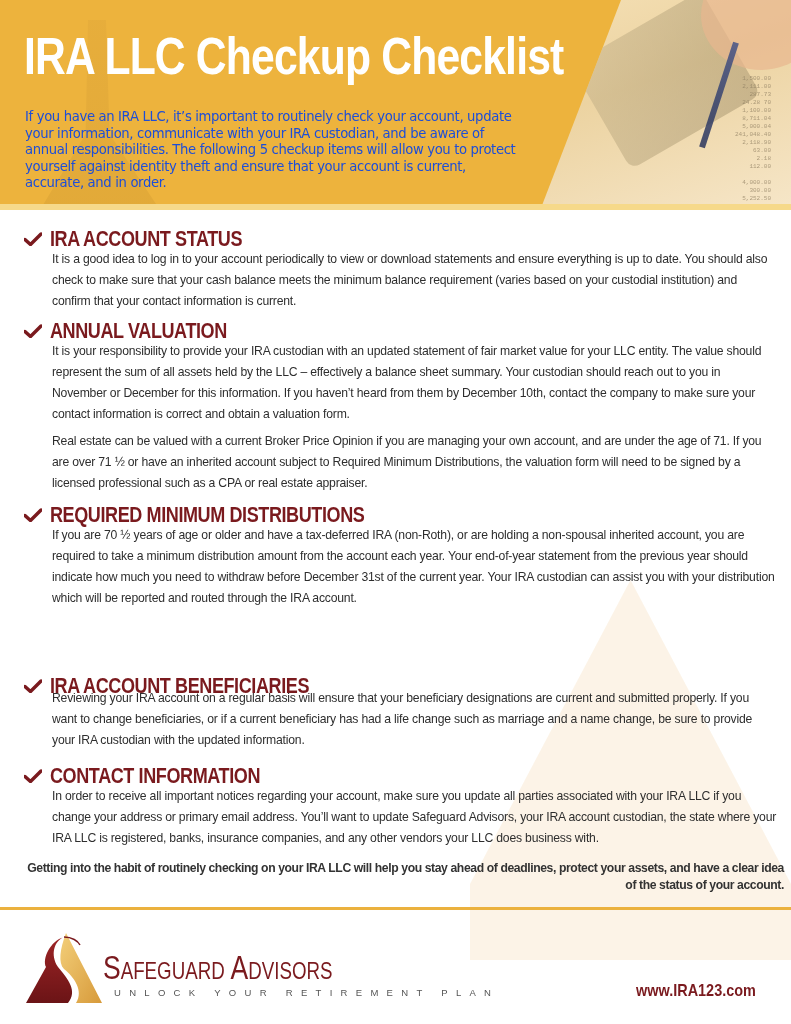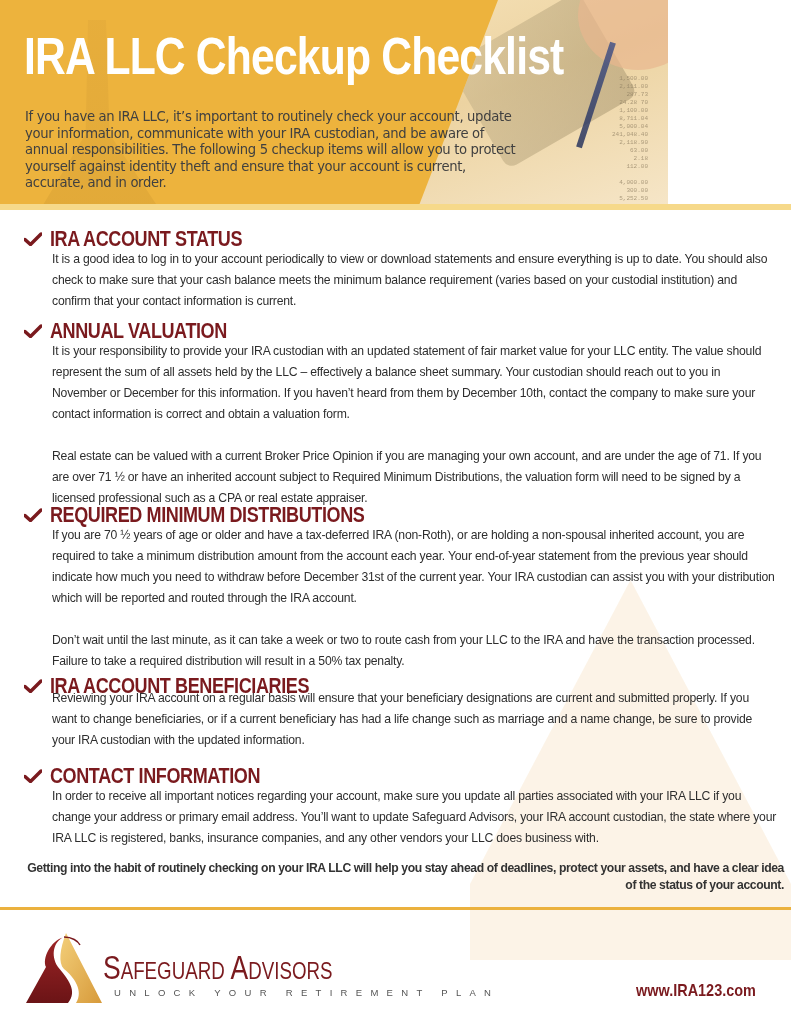--- a/index.html
+++ b/index.html
@@ -1,21 +1,21 @@
 <!DOCTYPE html>
 <html><head>
 <meta charset="utf-8">
 <style>
   * { box-sizing: border-box; margin: 0; padding: 0; }
   html, body { width: 791px; height: 1024px; overflow: hidden; background: #ffffff; }
   body { position: relative; font-family: "Liberation Sans", sans-serif; color: #2b2b2b; }
 
   
   .hero {
-    position: absolute; left: 0; top: 0; width: 668px; height: 208px;
+    position: absolute; left: 0; top: 0; width: 791px; height: 208px;
     background: #edb33d; overflow: hidden;
   }
   .hero-photo {
     position: absolute; right: 0; top: 0; width: 250px; height: 208px;
     background: linear-gradient(160deg, #f4dfb4 0%, #ecd3a1 40%, #f6e6c8 100%);
     clip-path: polygon(80px 0, 250px 0, 250px 208px, 0 208px);
   }
   .hero-photo .calc {
     position: absolute; left: 50px; top: 20px; width: 150px; height: 120px;
     background: linear-gradient(135deg, #c9b68c 0%, #a89670 100%);
@@ -43,21 +43,21 @@
     background: #f6d98a;
   }
   .hero-title {
     position: absolute; left: 24px; top: 26px;
     font-family: "Liberation Sans", sans-serif; font-weight: bold;
     font-size: 52px; color: #ffffff; letter-spacing: -1px;
     transform: scaleX(.82); transform-origin: left top; white-space: nowrap;
   }
   .hero-intro {
     position: absolute; left: 25px; top: 109px; width: 500px;
-    font-size: 13.2px; line-height: 16.5px; color: #404040;
+    font-size: 13.2px; line-height: 16.5px; color: #1d4ed8;
     font-family: "DejaVu Sans", sans-serif; letter-spacing: -0.35px;
   }
 
   
   .watermark {
     position: absolute; left: 470px; top: 580px; width: 321px; height: 380px;
     background: #f9e9d3; opacity: .55;
     clip-path: polygon(50% 0, 100% 80%, 100% 100%, 0 100%, 0 80%);
   }
   .section { position: absolute; left: 0; width: 791px; }
@@ -68,21 +68,21 @@
   .sec-title {
     font-family: "Liberation Sans", sans-serif; font-weight: bold; font-size: 22px;
     color: #7a1a1e; letter-spacing: -0.5px; white-space: nowrap;
     transform: scaleX(.82); transform-origin: left center; display: inline-block;
   }
   .sec-body { position: absolute; left: 52px; width: 725px; }
   .para {
     font-family: "Liberation Sans", sans-serif; font-size: 12.2px; line-height: 21px;
     color: #2e2e2e; letter-spacing: -0.2px;
   }
-  .para + .para { margin-top: 21px; }
+  .para + .para { margin-top: 6px; }
 
   .closing {
     position: absolute; left: 24px; top: 860px; width: 760px;
     font-family: Liberation Sans, sans-serif; font-weight: bold; font-size: 12.2px;
     line-height: 17px; color: #333333; letter-spacing: -0.4px; text-align: right;
   }
 
   .rule { position: absolute; left: 0; top: 907px; width: 791px; height: 3px; background: #ebb13e; }
 
   
@@ -164,21 +164,20 @@
 
 <div class="section" style="top:502px;">
   <div class="sec-head" style="top:0;">
     <svg class="check" viewBox="0 0 18 14">
         <path d="M1 7.5 L6.5 12.5 L17 2" fill="none" stroke="#7a1a1e" stroke-width="3.4" stroke-linecap="round" stroke-linejoin="round"></path>
       </svg>
     <span class="sec-title">REQUIRED MINIMUM DISTRIBUTIONS</span>
   </div>
   <div class="sec-body" style="top:23px;">
     <p class="para">If you are 70 ½  years of age or older and have a tax-deferred IRA (non-Roth), or are holding a non-spousal inherited account, you are required to take a minimum distribution amount from the account each year. Your end-of-year statement from the previous year should indicate how much you need to withdraw before December 31st of the current year. Your IRA custodian can assist you with your distribution which will be reported and routed through the IRA account.</p>
-    <p class="para">Don’t wait until the last minute, as it can take a week or two to route cash from your LLC to the IRA and have the transaction processed. Failure to take a required distribution will result in a 50% tax penalty.</p>
   </div>
 </div>
 
 <div class="section" style="top:665px;">
   <div class="sec-head" style="top:8px;">
     <svg class="check" viewBox="0 0 18 14">
         <path d="M1 7.5 L6.5 12.5 L17 2" fill="none" stroke="#7a1a1e" stroke-width="3.4" stroke-linecap="round" stroke-linejoin="round"></path>
       </svg>
     <span class="sec-title">IRA ACCOUNT BENEFICIARIES</span>
   </div>

